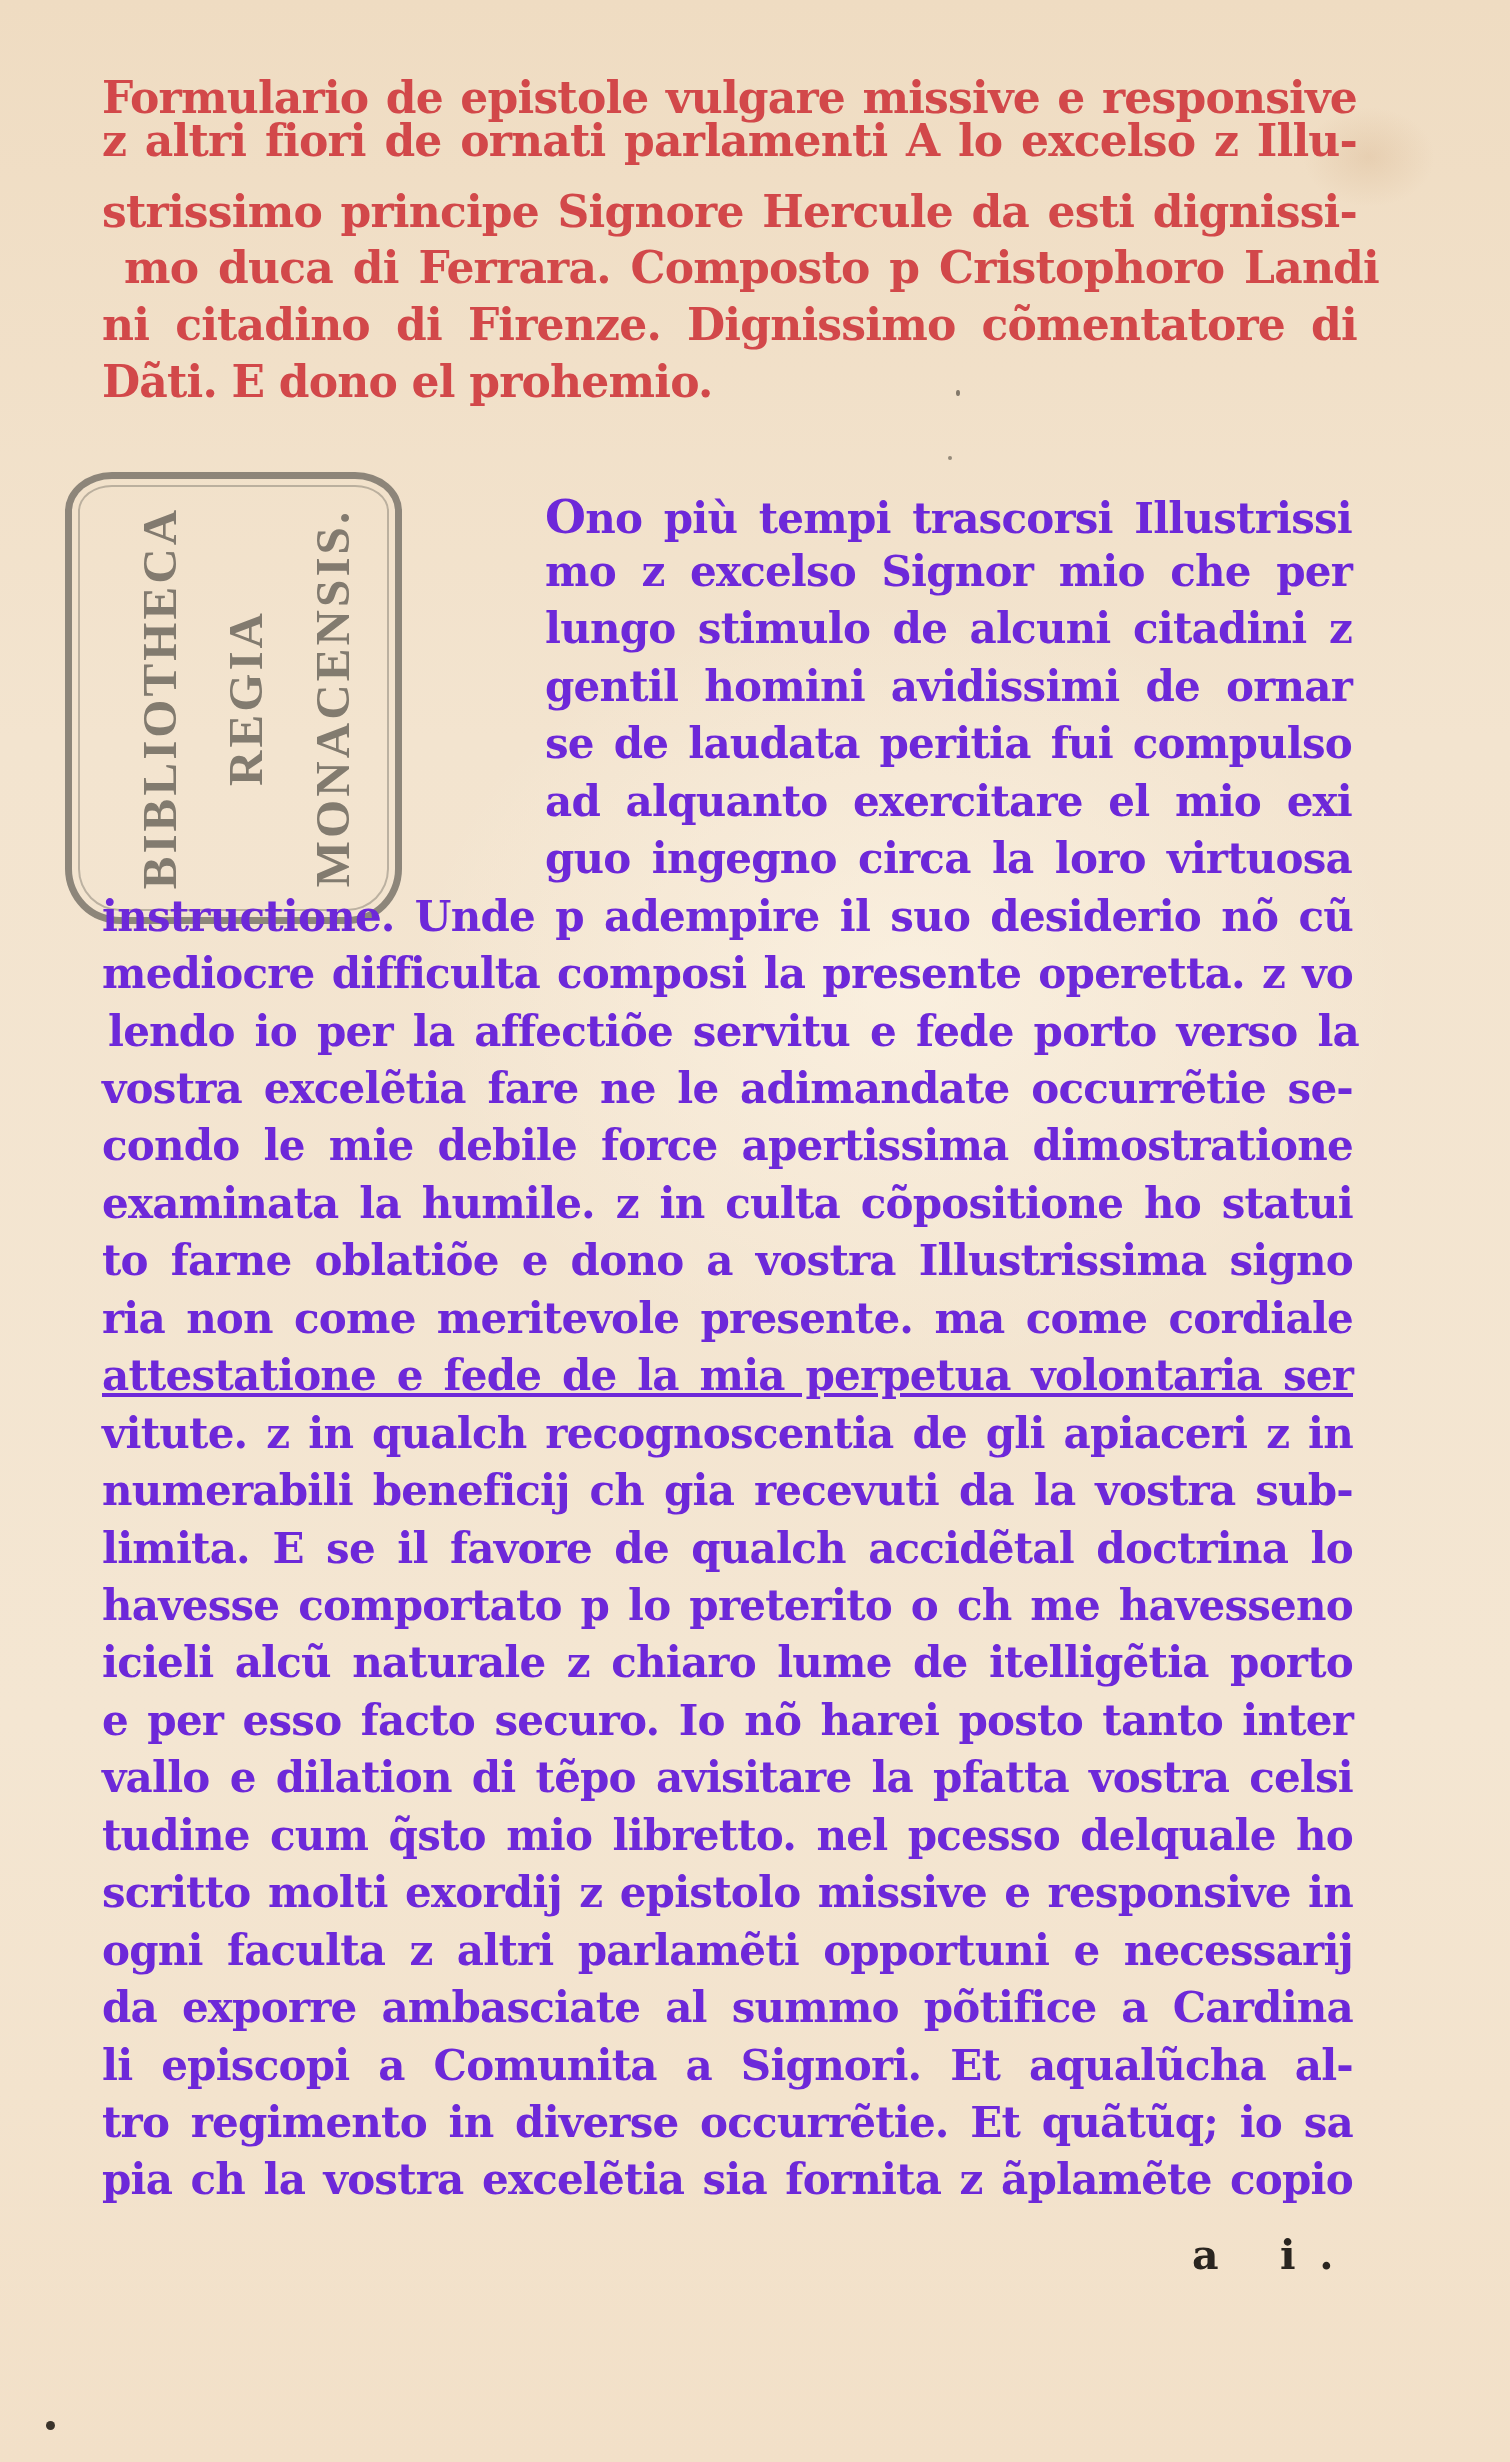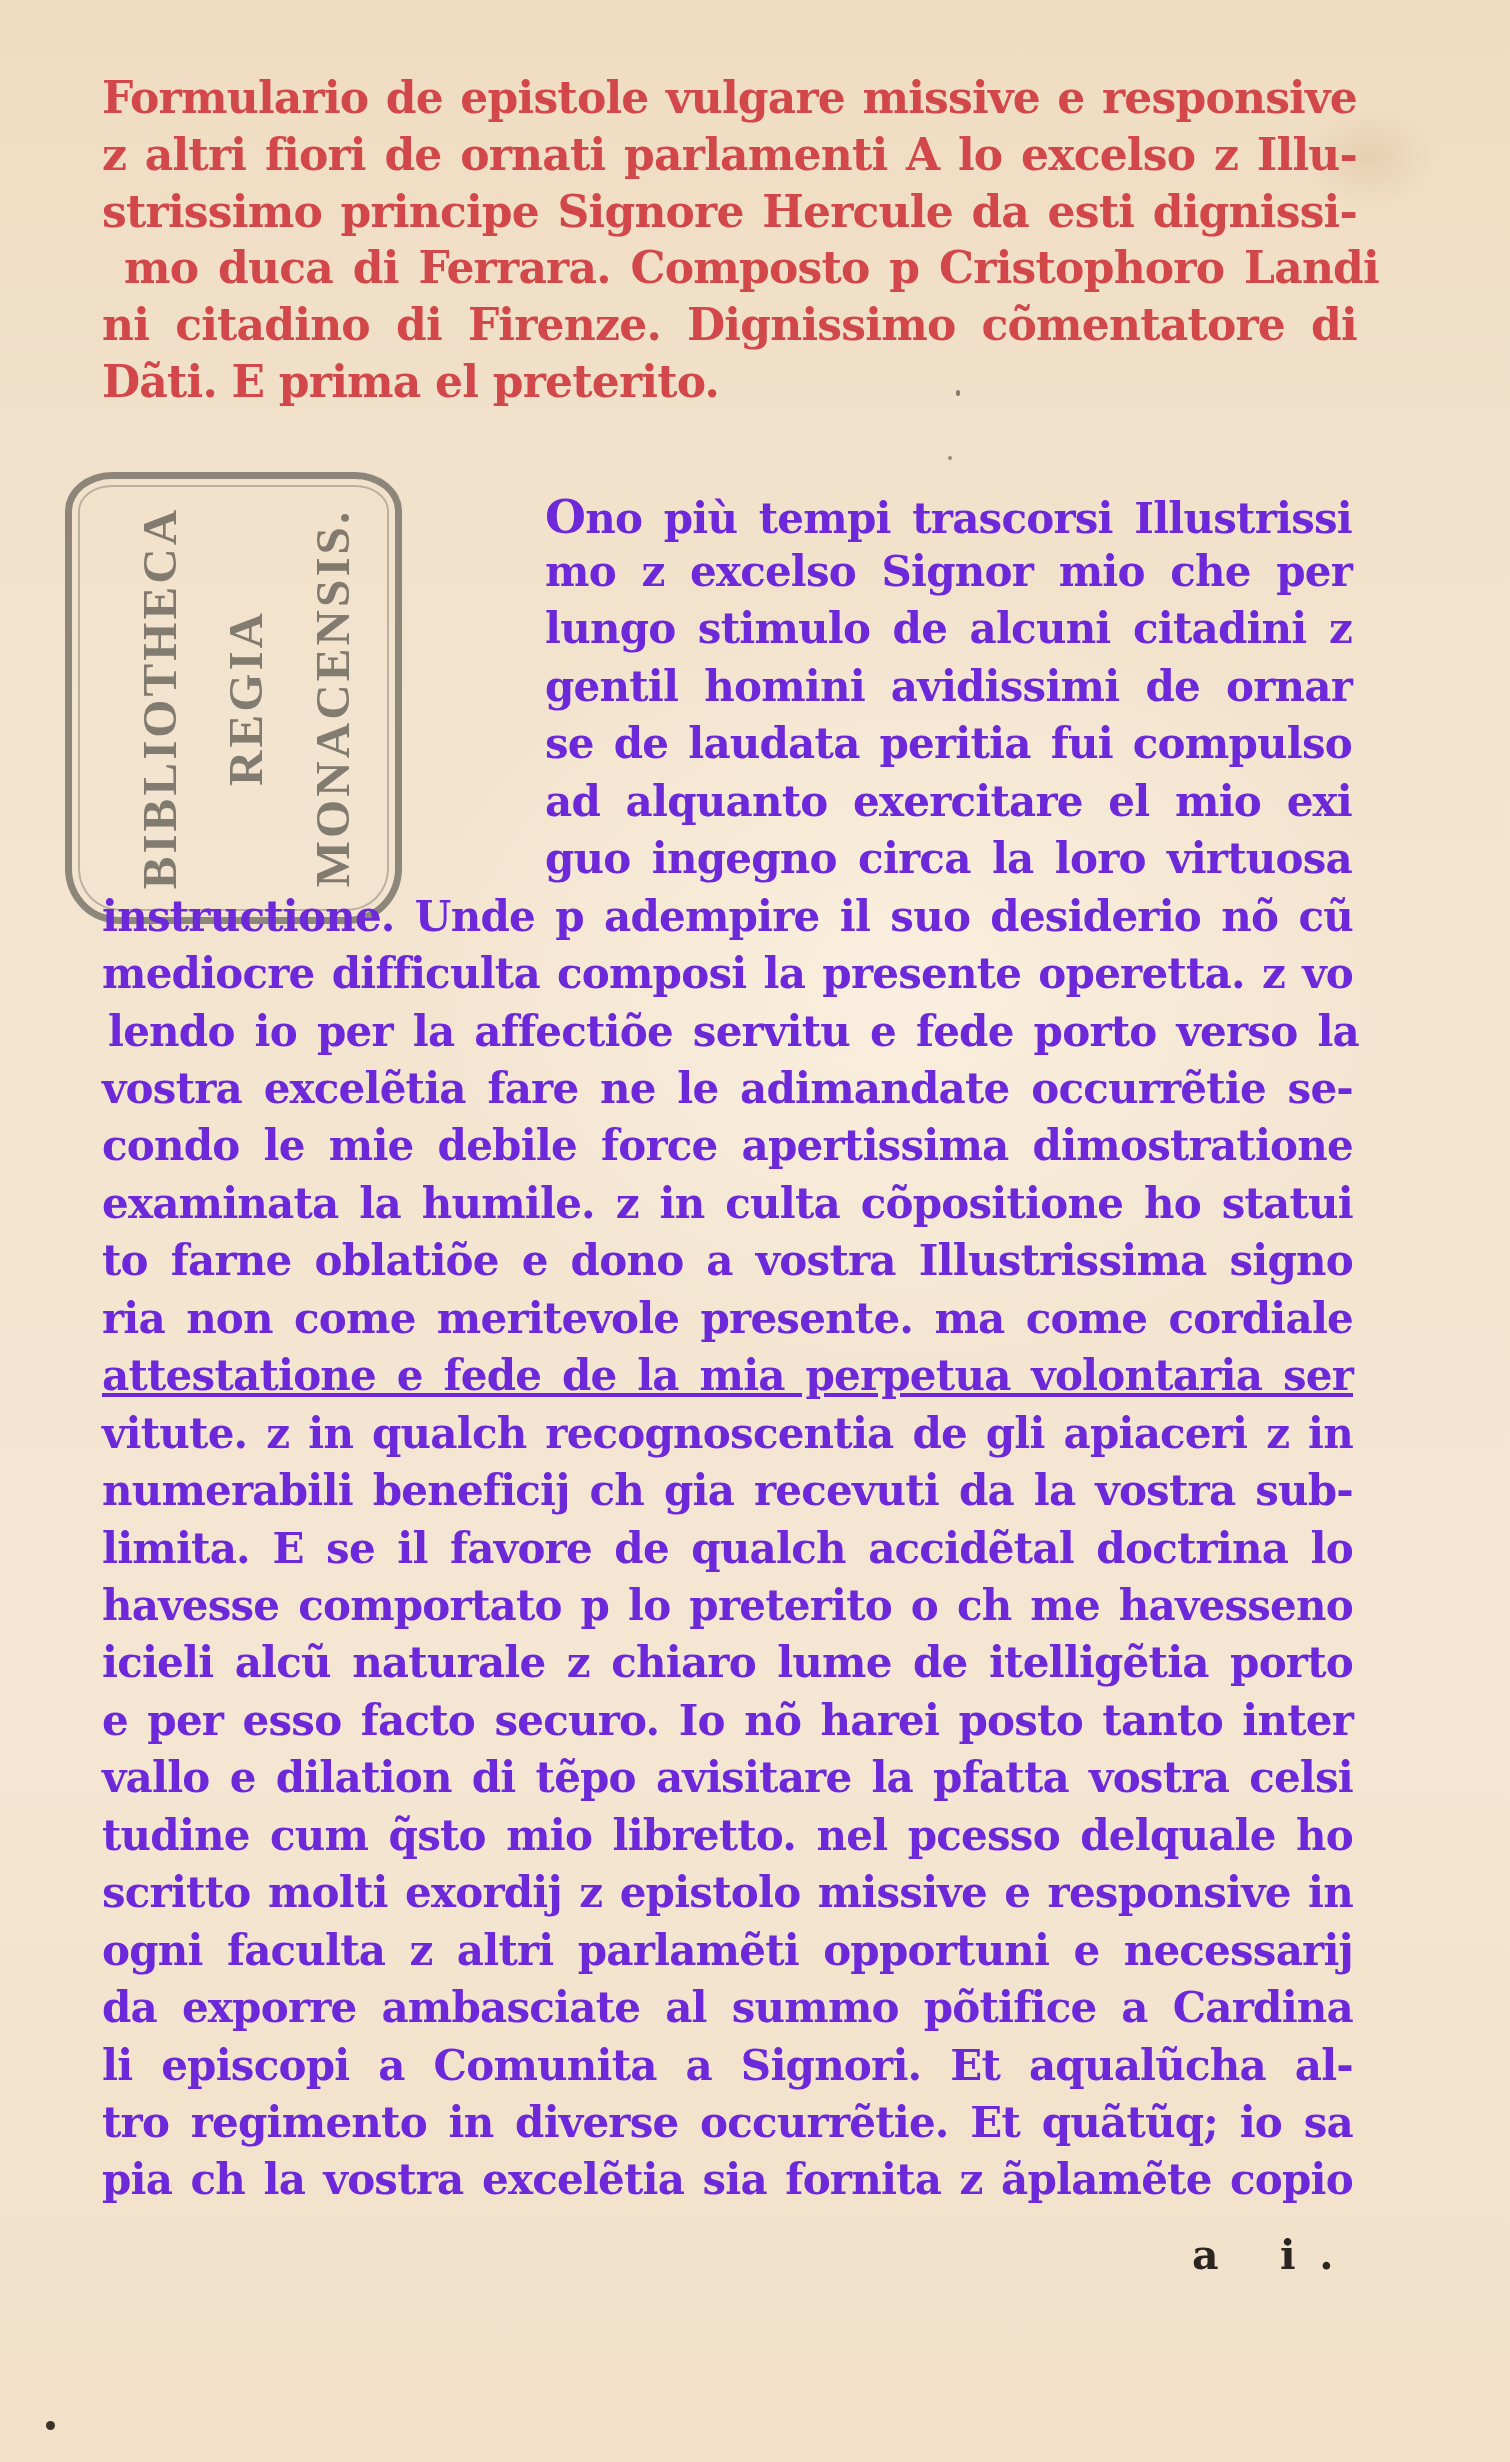--- a/index.html
+++ b/index.html
@@ -74,25 +74,25 @@
   </style>
 </head>
 <body>
 
 <div class="page"></div>
 
 <div class="bleed"></div>
 
 <div class="heading">
   <div class="line" style="top:72px;">Formulario de epistole vulgare missive e responsive</div>
-  <div class="line" style="top:129px;">z altri fiori de ornati parlamenti A lo excelso z Illu-</div>
+  <div class="line" style="top:115px;">z altri fiori de ornati parlamenti A lo excelso z Illu-</div>
   <div class="line" style="top:186px;">strissimo principe Signore Hercule da esti dignissi-</div>
   <div class="line" style="top:242px;margin-left:22px;">mo duca di Ferrara. Composto p Cristophoro Landi</div>
   <div class="line" style="top:299px;">ni citadino di Firenze. Dignissimo cõmentatore di</div>
-  <div class="line" style="top:356px; width:auto; text-align:left; text-align-last:auto;">Dãti. E prima el preterito.</div>
+  <div class="line" style="top:356px; width:auto; text-align:left; text-align-last:auto;">Dãti. E dono el prohemio.</div>
 </div>
 
 <div class="stamp">
   <div class="stamp-col c1">BIBLIOTHECA</div>
   <div class="stamp-col c2">REGIA</div>
   <div class="stamp-col c3">MONACENSIS.</div>
 </div>
 
 <div class="body-text">
   <div class="line short initial" style="top:489px;">Ono più tempi trascorsi Illustrissi</div>

